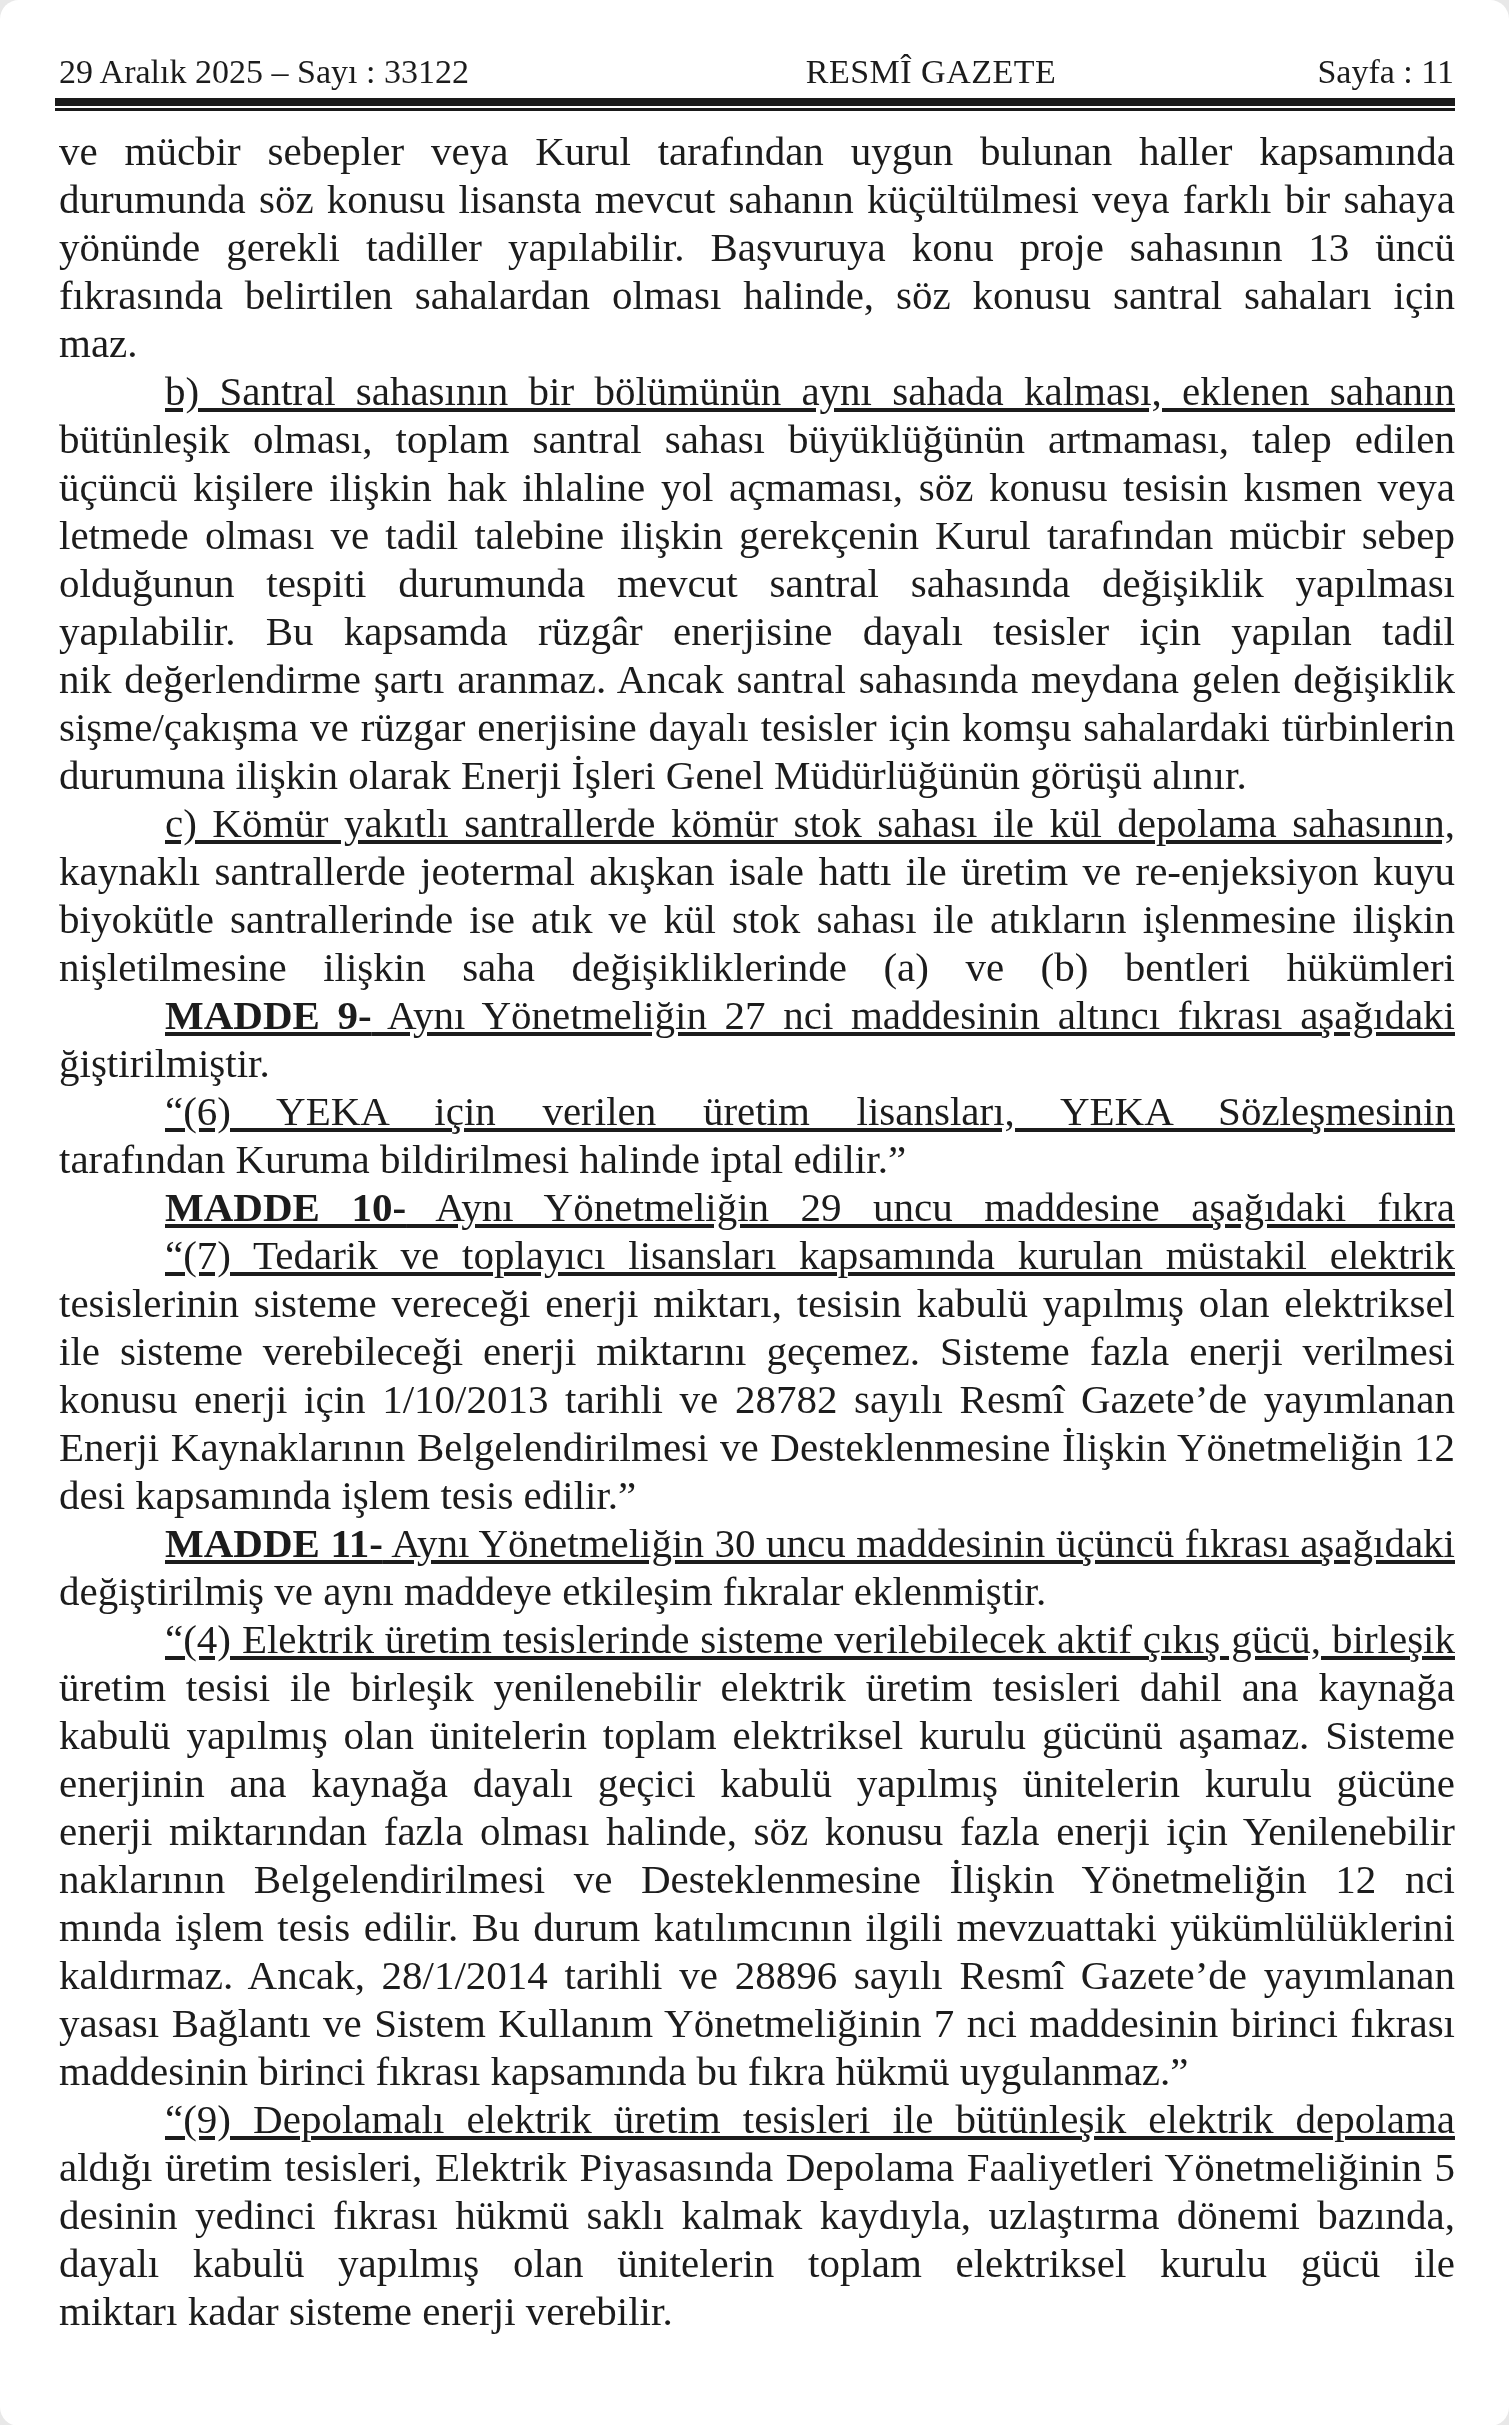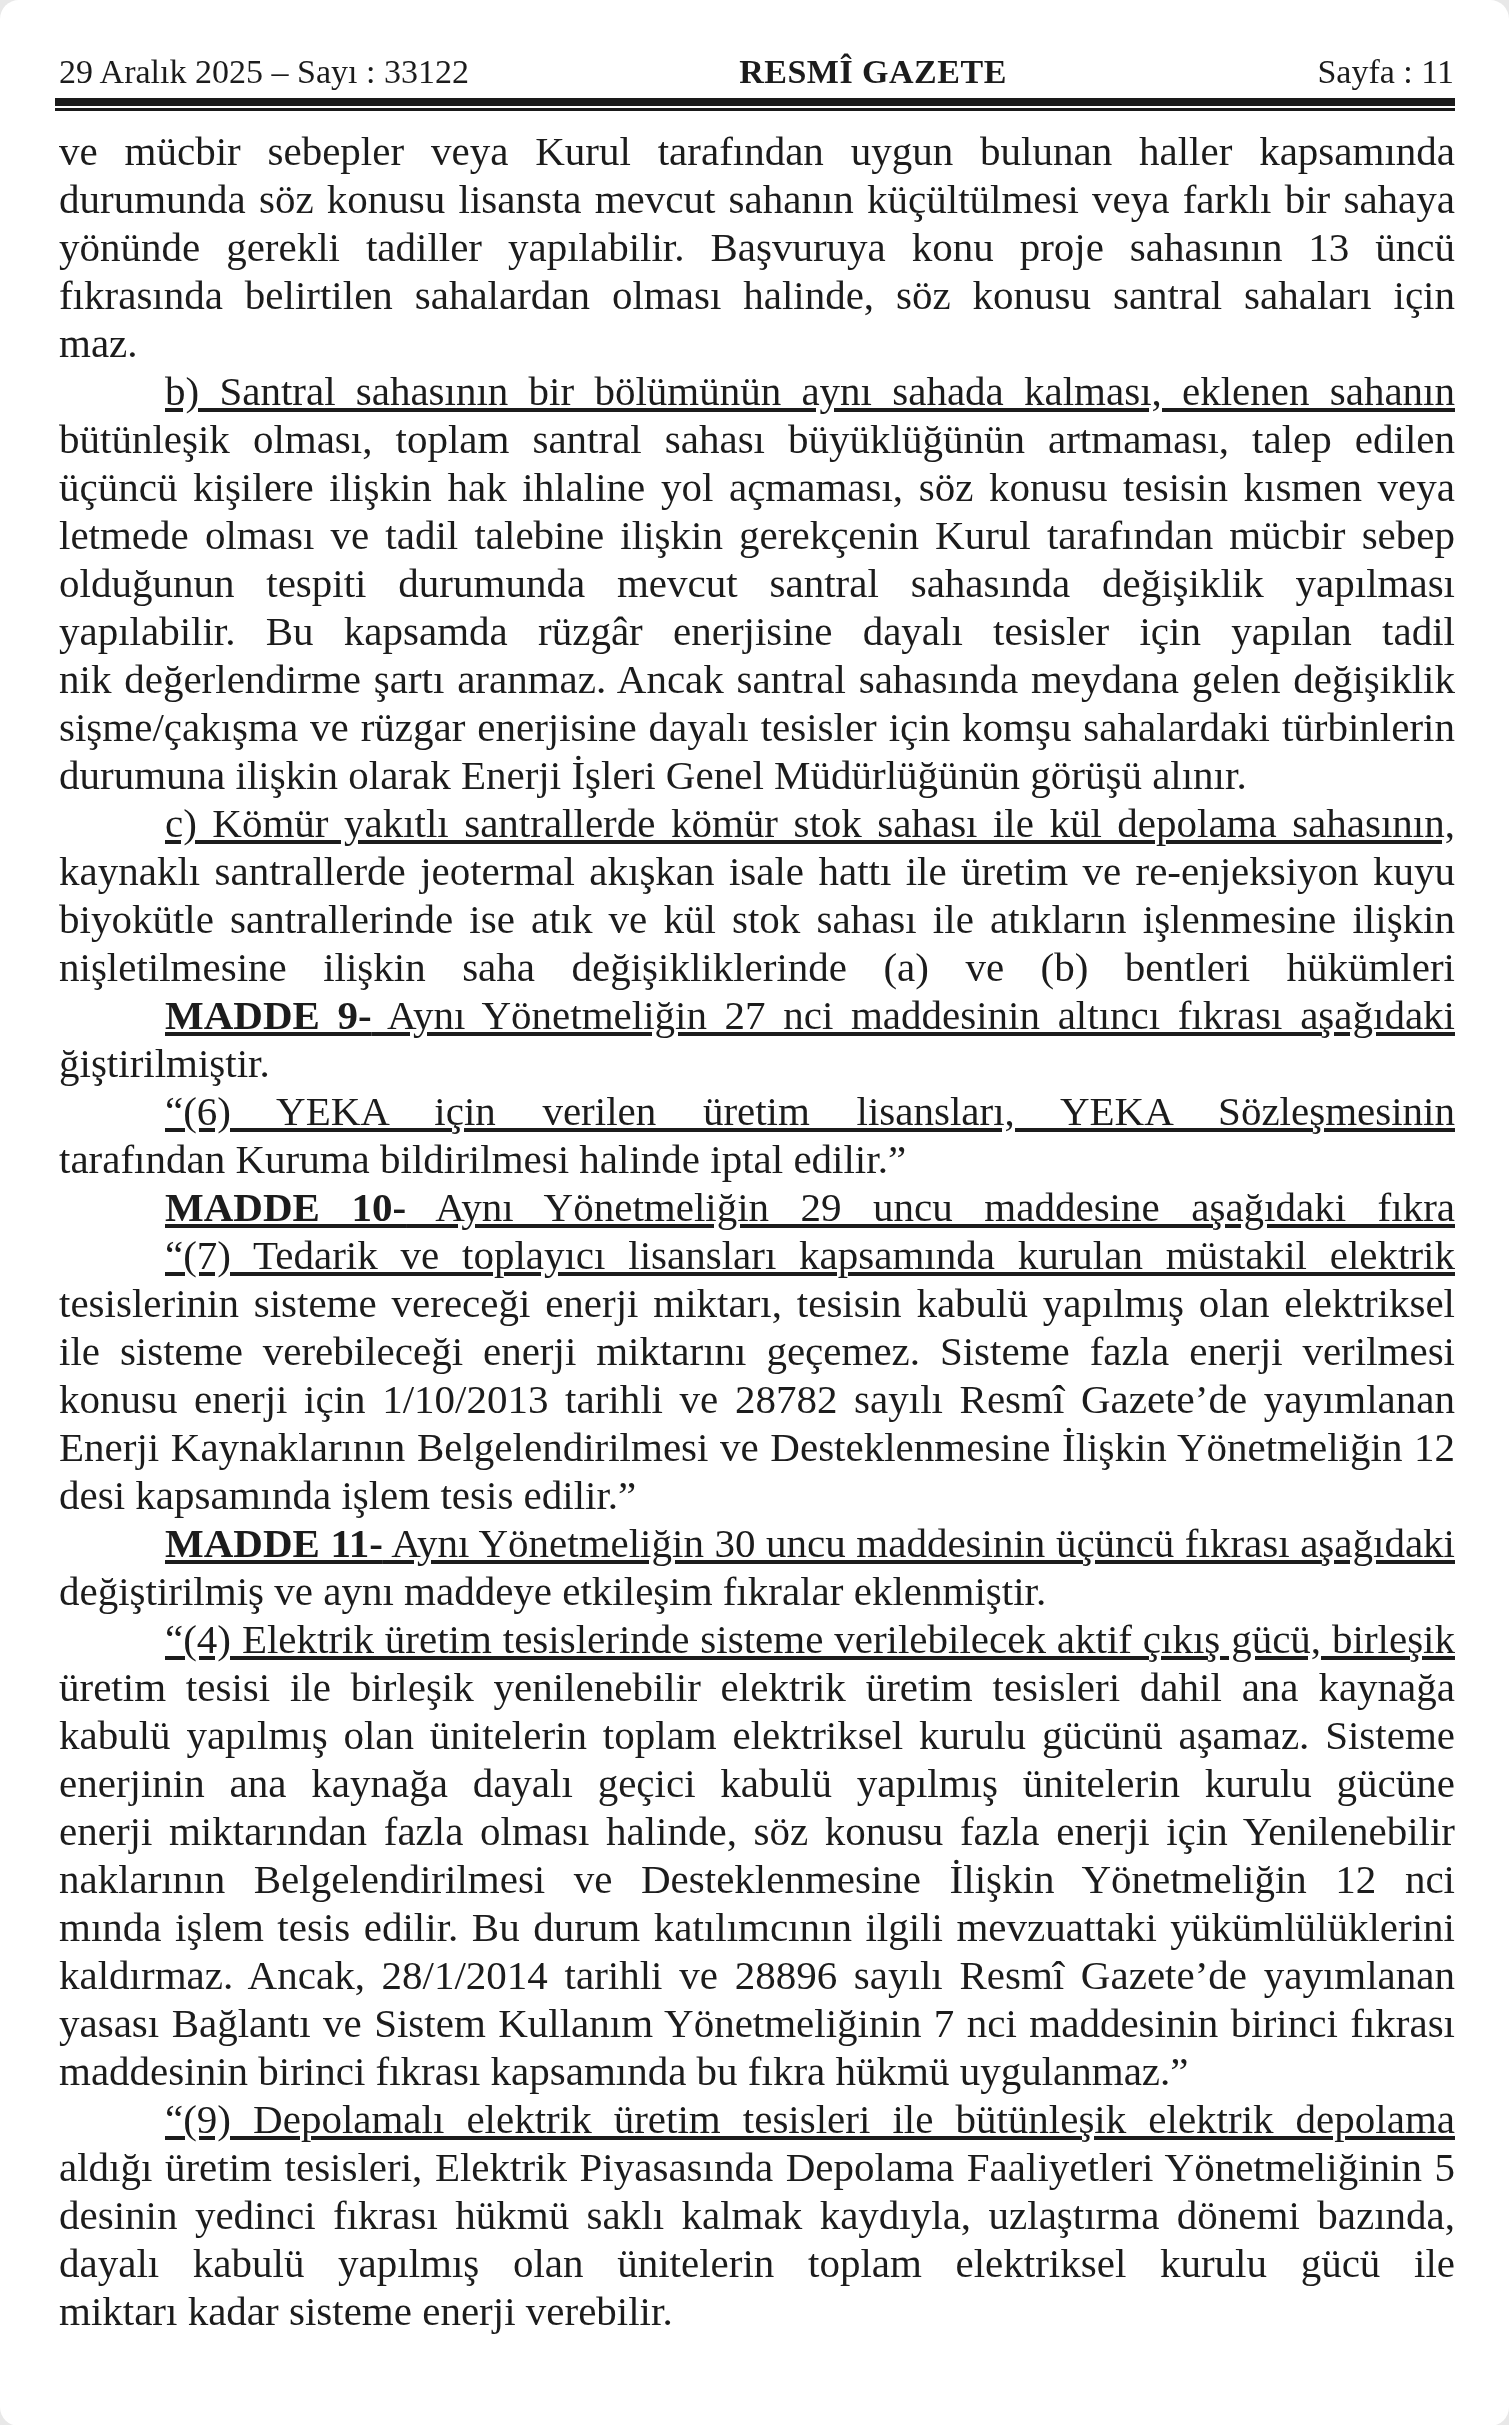--- a/index.html
+++ b/index.html
@@ -11,21 +11,21 @@
     font-family:"Liberation Serif","DejaVu Serif",serif;
     overflow:hidden;
     margin:0 auto;
     border-radius:19px;
   }
   .header{
     position:absolute;top:47px;left:59px;right:55px;height:44px;
     font-size:34px;
   }
   .h-left{position:absolute;left:0;bottom:0;white-space:nowrap;}
-  .h-center{position:absolute;left:814px;bottom:0;transform:translateX(-50%);white-space:nowrap;letter-spacing:0.5px;font-weight:bold;}
+  .h-center{position:absolute;left:872px;bottom:0;transform:translateX(-50%);white-space:nowrap;letter-spacing:0.5px;}
   .h-right{position:absolute;right:0;bottom:0;white-space:nowrap;}
   .rules{position:absolute;left:55px;top:98px;width:1400px;}
   .rule-thick{height:7.6px;background:var(--rule,#1a1a1a);}
   .rule-thin{height:2.8px;background:var(--rule,#1a1a1a);margin-top:2.8px;}
   .doc-body{
     position:absolute;left:59px;top:127px;width:1396px;
     font-size:41px;line-height:48px;
   }
   .line{
     height:48px;

